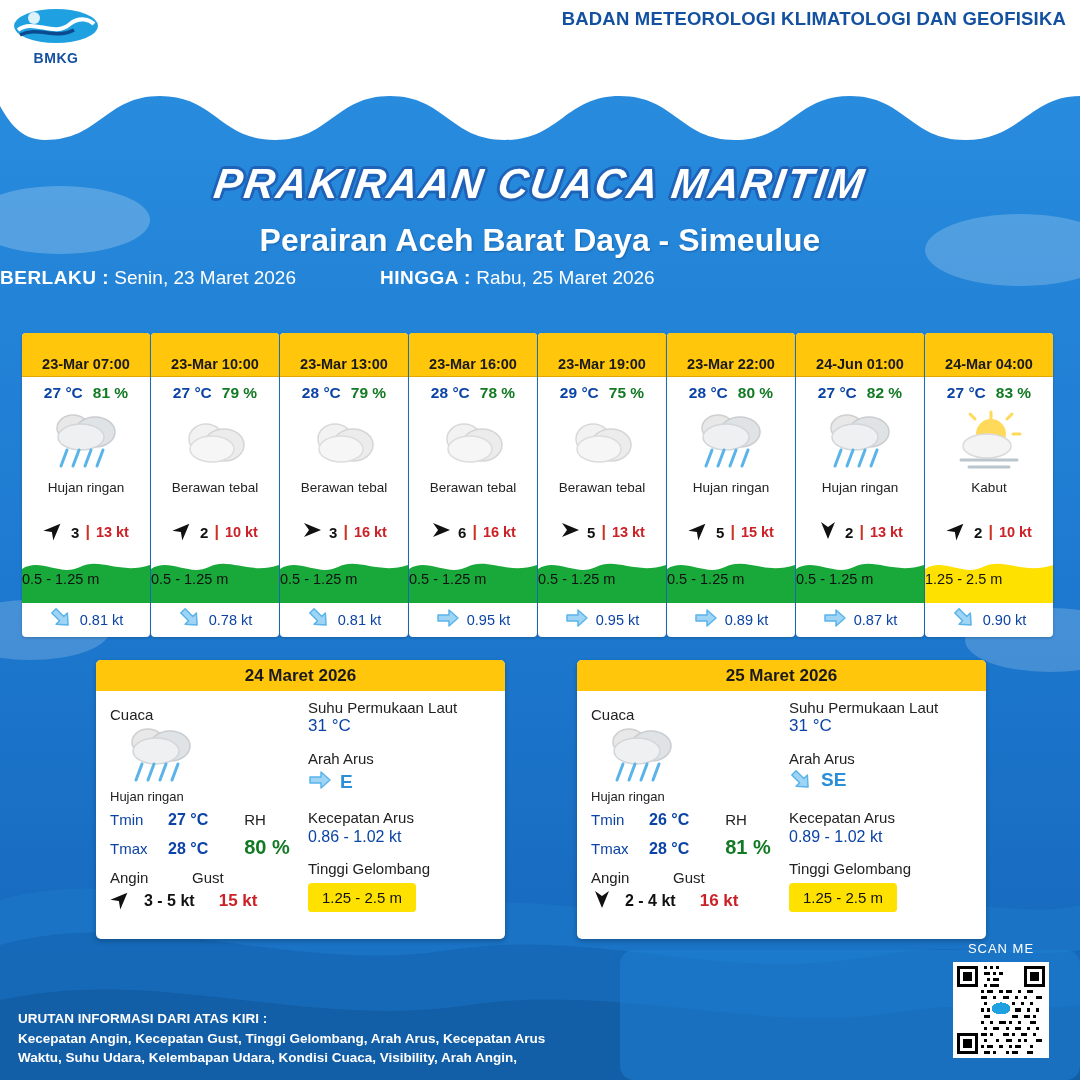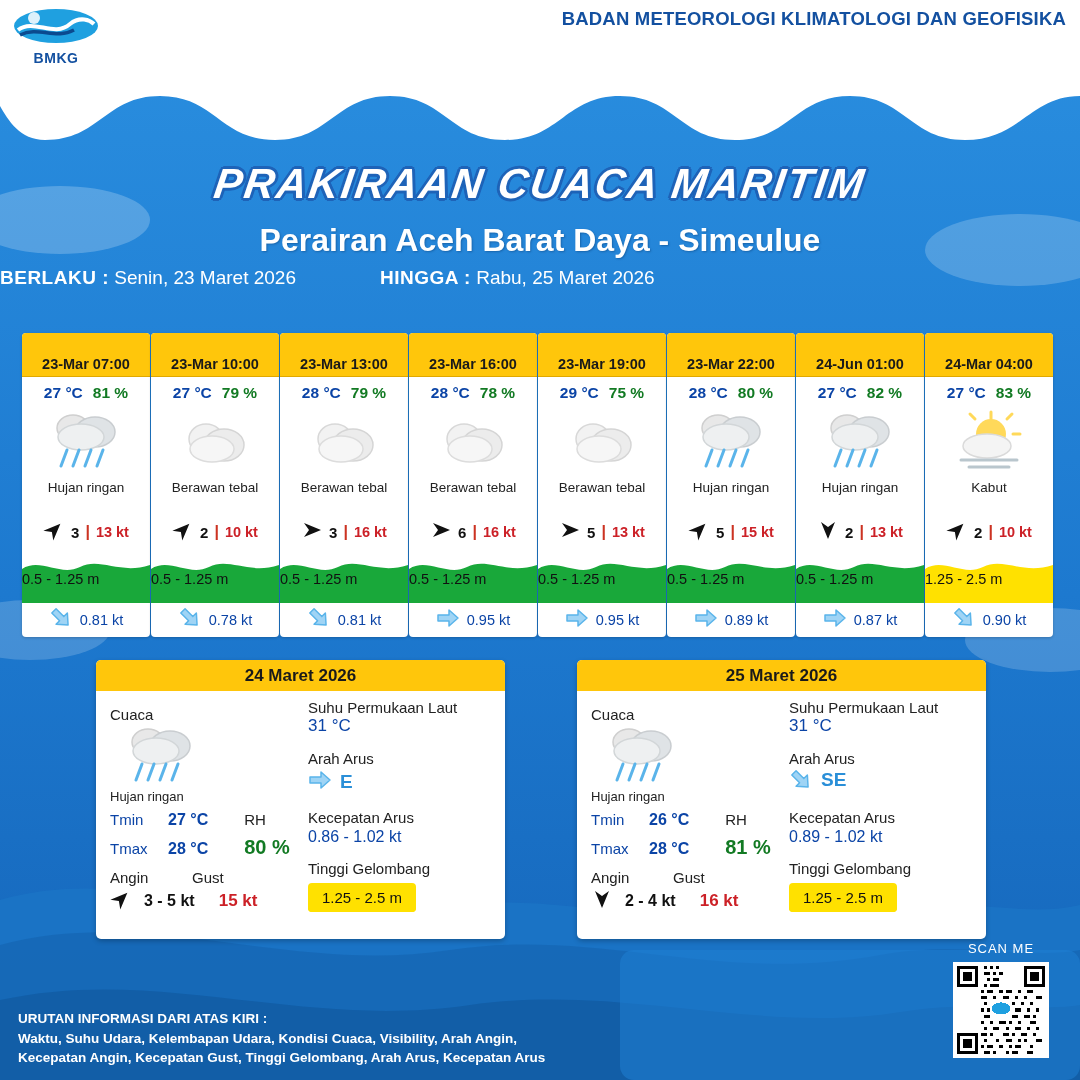--- a/index.html
+++ b/index.html
@@ -626,22 +626,22 @@
           </svg>
           <span style="position:relative;z-index:2">1.25 - 2.5 m</span>
         </div>
       </div>
     </div>
     </div>
   </div>
 
 <div class="footer-note">
   <div>URUTAN INFORMASI DARI ATAS KIRI :</div>
+  <div>Kecepatan Angin, Kecepatan Gust, Tinggi Gelombang, Arah Arus, Kecepatan Arus</div>
   <div>Waktu, Suhu Udara, Kelembapan Udara, Kondisi Cuaca, Visibility, Arah Angin,</div>
-  <div>Kecepatan Angin, Kecepatan Gust, Tinggi Gelombang, Arah Arus, Kecepatan Arus</div>
 </div>
 
 <div class="scan-box">
   <div class="scan-txt">SCAN ME</div>
   <div class="qr">
     <svg width="88" height="88" viewBox="0 0 29 29" shape-rendering="crispEdges">
       <rect width="29" height="29" fill="#fff"></rect>
       <g fill="#000">
         <rect x="0" y="0" width="7" height="1"></rect>
           <rect x="0" y="6" width="7" height="1"></rect>

